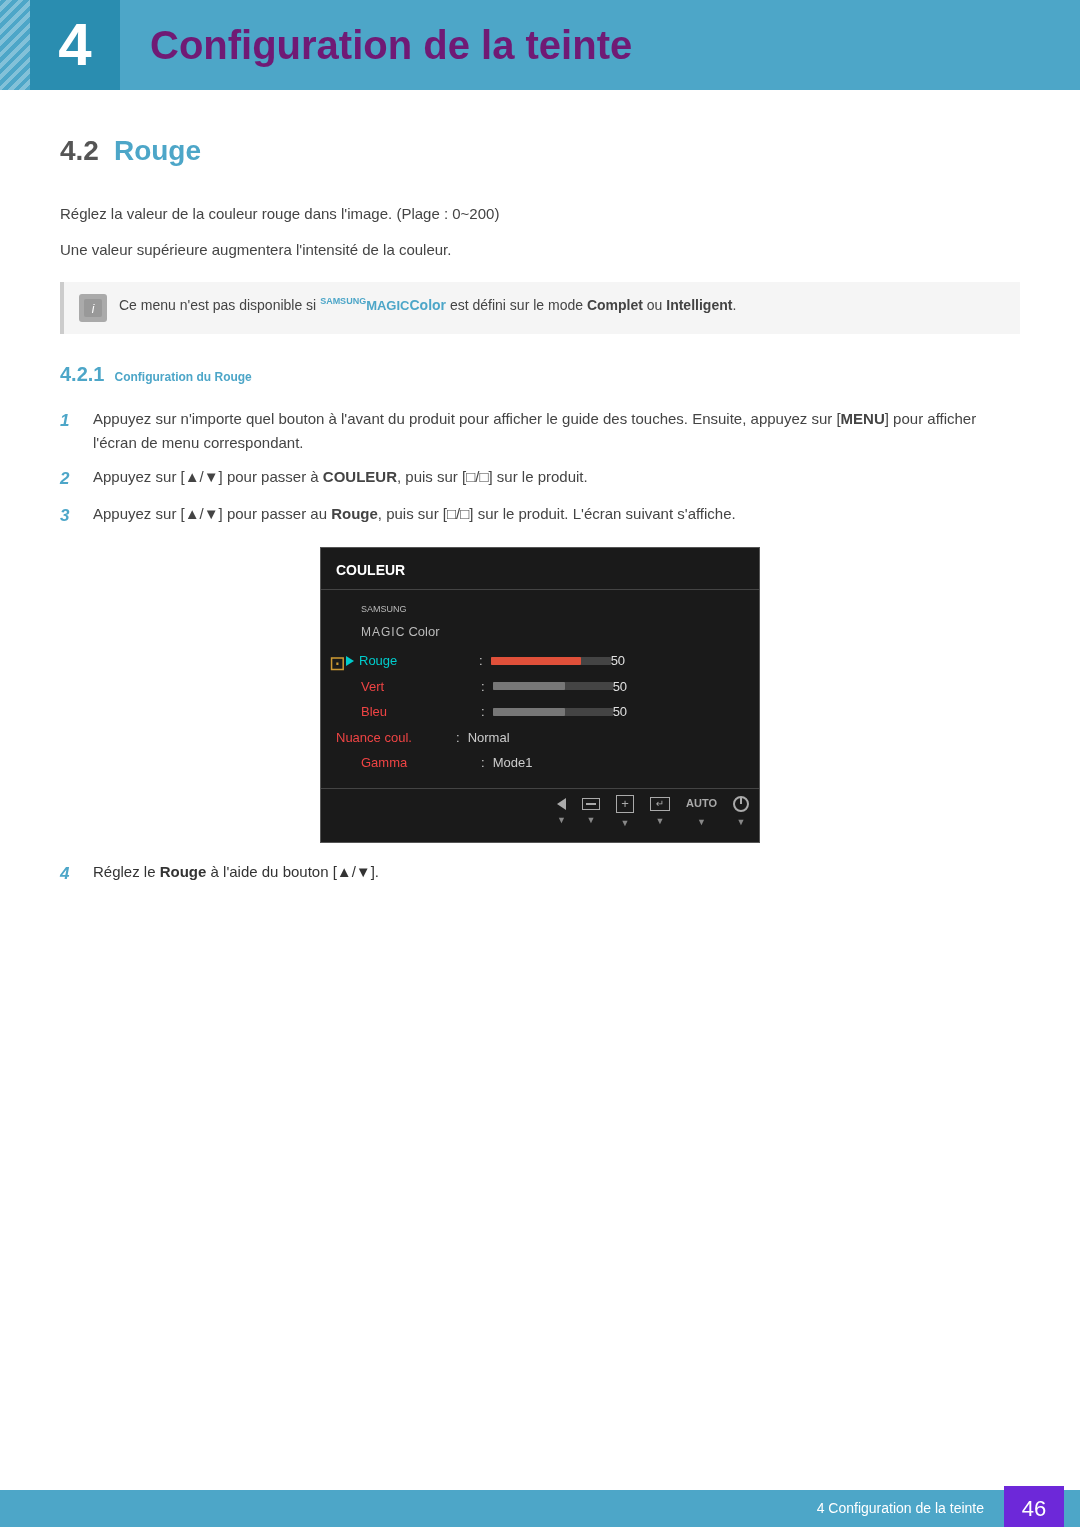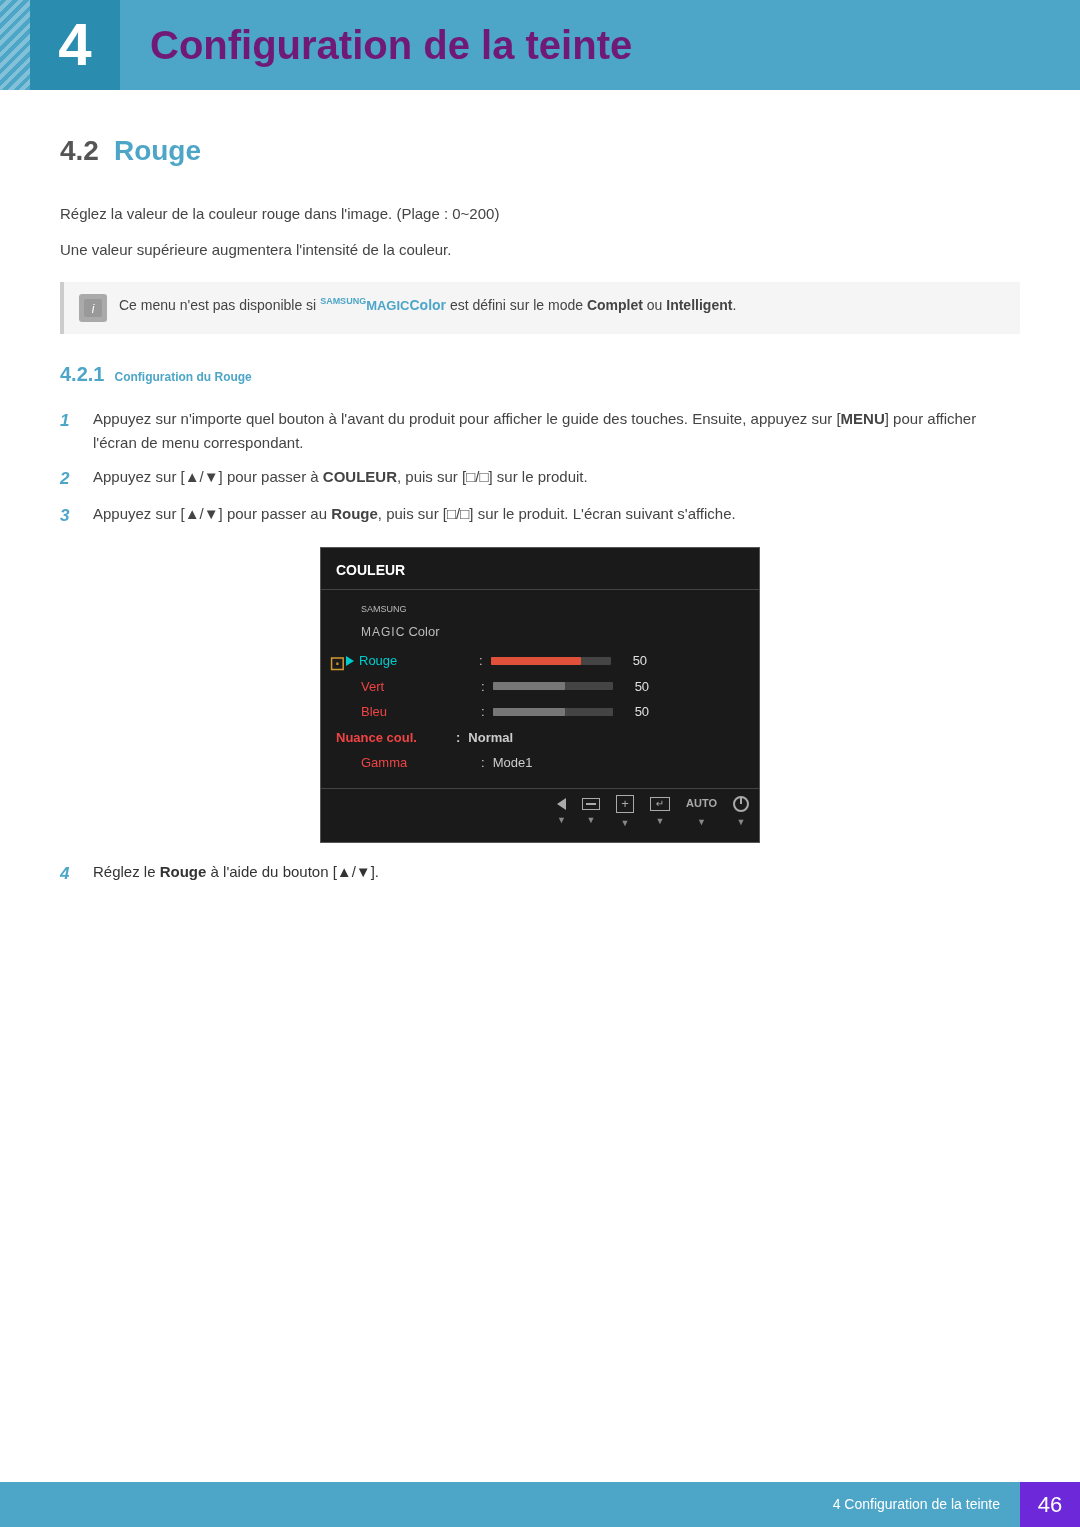--- a/index.html
+++ b/index.html
@@ -236,21 +236,21 @@
 
     .menu-item-value {
       color: #ccc;
       font-size: 13px;
     }
 
     
     .slider-container {
       display: flex;
       align-items: center;
-      gap: 22px;
+      gap: 0;
     }
 
     .slider-track {
       width: 120px;
       height: 8px;
       background: #444;
       position: relative;
       border-radius: 1px;
     }
 
@@ -301,26 +301,26 @@
       border-left: 8px solid #00cccc;
       margin-right: 5px;
     }
 
     
     .page-footer {
       position: absolute;
       bottom: 0;
       left: 0;
       right: 0;
-      height: 45px;
+      height: 37px;
       background: #4da6c8;
       display: flex;
       align-items: center;
       justify-content: flex-end;
-      padding-right: 0;
+      padding-right: 16px;
     }
 
     .footer-text {
       color: #fff;
       font-size: 14px;
       padding-right: 20px;
     }
 
     .footer-page-number {
       background: #6d28d9;
@@ -451,21 +451,21 @@
           <div class="slider-container">
             <div class="slider-track">
               <div class="slider-fill-gray"></div>
             </div>
             <span class="slider-value">50</span>
           </div>
         </div>
 
         <div style="position: absolute; left: 8px; top: 100px; color: #cc9933; font-size: 20px;">⊡</div>
 
-        <div class="menu-item" style=" font-weight: bold;">
+        <div class="menu-item" style="">
           <span class="menu-item-label">Nuance coul.</span>
           <span class="menu-item-colon">:</span>
           <span class="menu-item-value">Normal</span>
         </div>
 
         <div class="menu-item" style="padding-left: 40px; align-items: flex-end;">
           <span class="menu-item-label">Gamma</span>
           <span class="menu-item-colon">:</span>
           <span class="menu-item-value">Mode1</span>
         </div>

